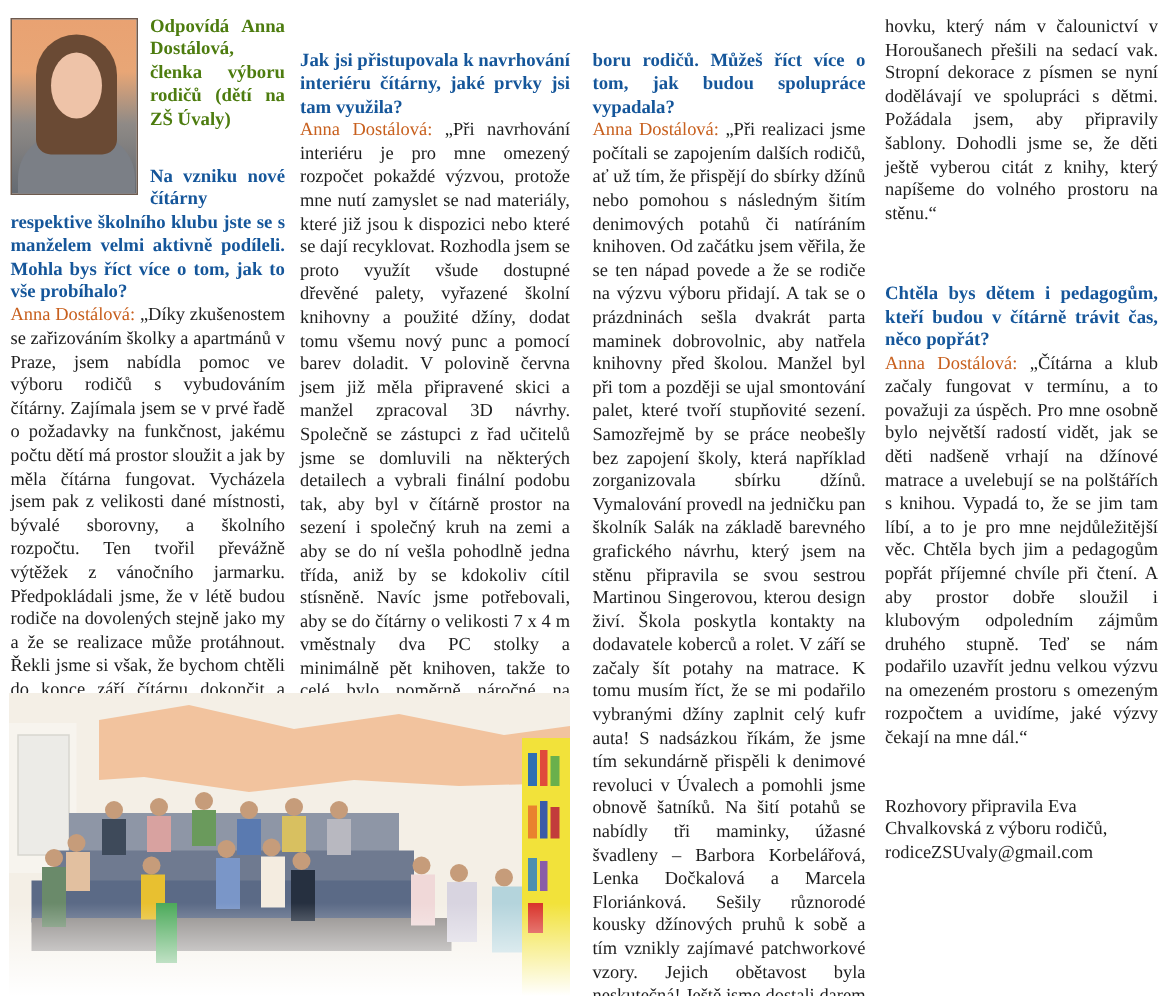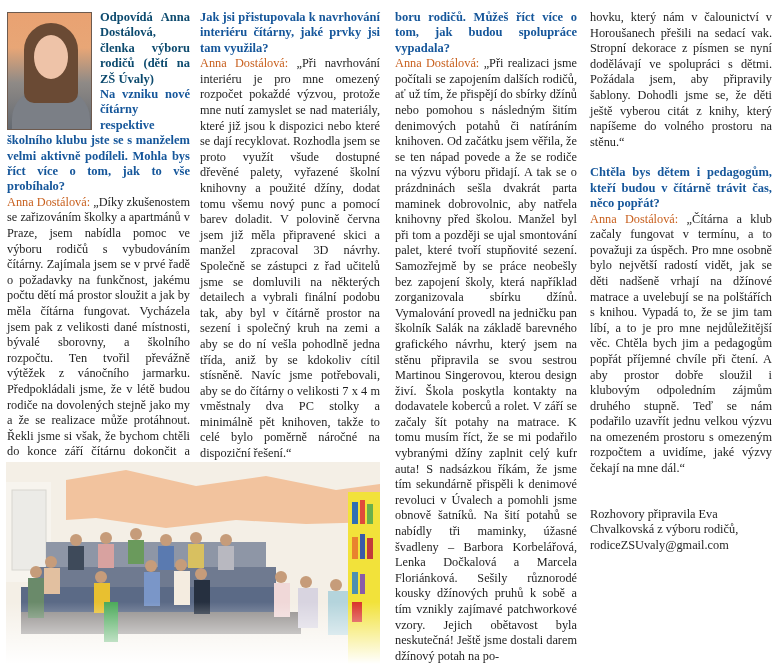--- a/index.html
+++ b/index.html
@@ -7,22 +7,22 @@
     width:780px; height:664px; overflow:hidden; position:relative;
     background:#ffffff;
     font-family:"Liberation Serif", "DejaVu Serif", serif;
     color:#1e1e1e;
   }
   .col { position:absolute; top:10px; font-size:12.3px; line-height:15.6px; text-align:justify; hyphens:manual; }
   .c1 { left:7px; width:183px; }
   .c2 { left:200px; width:180px; }
   .c3 { left:395px; width:182px; }
   .c4 { left:590px; width:182px; }
-  .q { color:#15569a; font-weight:bold; font-size:12.5px; line-height:15.4px; }
-  .intro { color:#0c4a6e; font-weight:bold; font-size:12.5px; line-height:15.4px; }
+  .q { color:#15569a; font-weight:bold; font-size:12.5px; line-height:15.4px;margin-top:23px; }
+  .intro { color:#4d7c0f; font-weight:bold; font-size:12.5px; line-height:15.4px; }
   .sp { color:#c8601e; font-weight:normal; }
   .gap { height:15px; }
   p { margin:0; }
   .portrait {
     float:left; width:83px; height:116px; margin:2px 8px 2px 0;
     background:linear-gradient(180deg,#e9a272 0%,#e8a676 30%,#8f8a86 60%,#646a72 100%);
     position:relative; overflow:hidden; border:1px solid #6d5a4e;
   }
   .portrait .hair { position:absolute; left:16px; top:10px; width:54px; height:80px; border-radius:27px 27px 10px 10px; background:#6a4a34; }
   .portrait .face { position:absolute; left:26px; top:22px; width:34px; height:44px; border-radius:50%; background:#eec3a8; }

